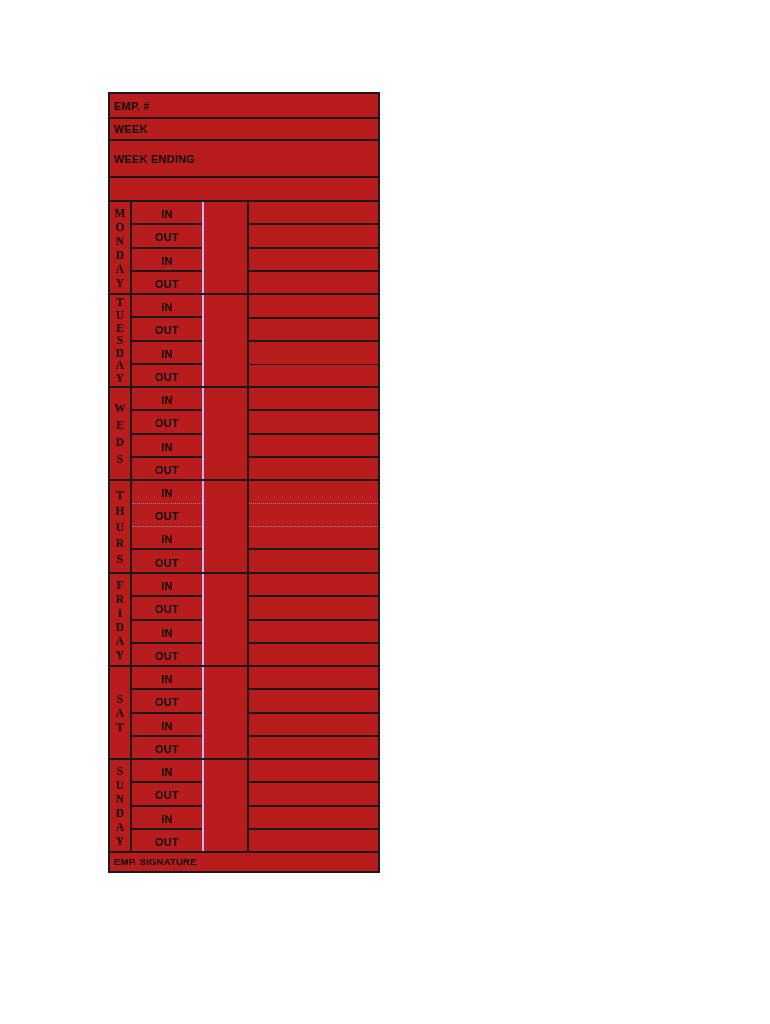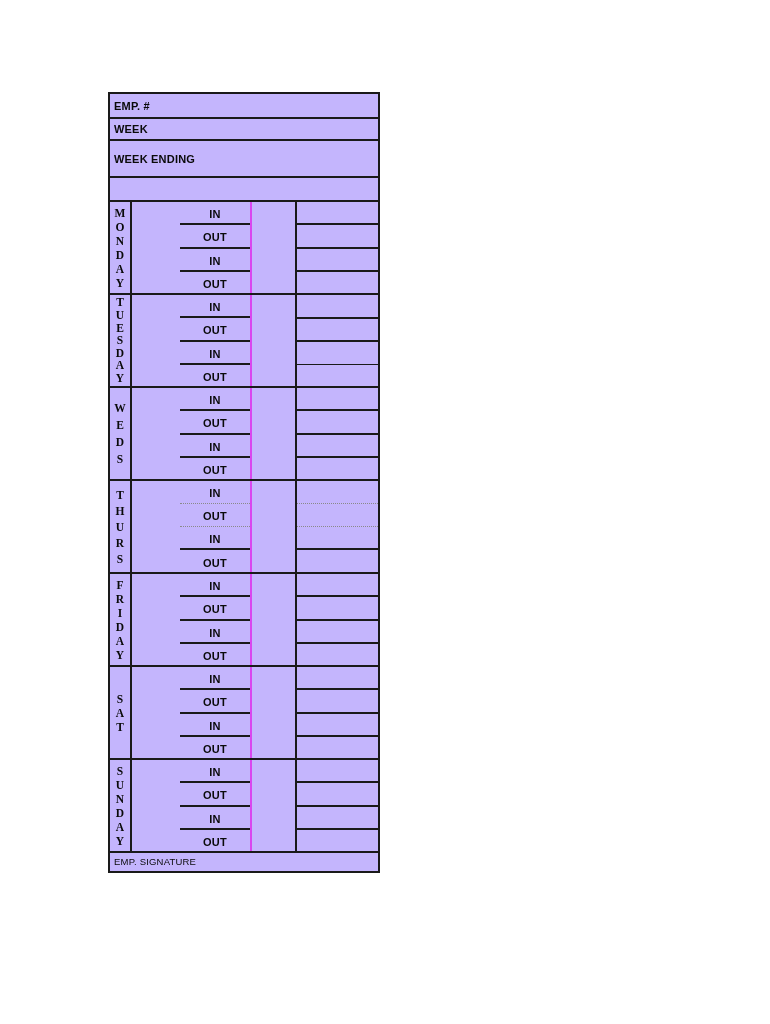--- a/index.html
+++ b/index.html
@@ -12,21 +12,21 @@
     font-family: "Liberation Sans", sans-serif;
   }
   .form {
     position: absolute;
     left: 108px;
     top: 92px;
     width: 272px;
     height: 781px;
     box-sizing: border-box;
     border: 2px solid #1a1a1a;
-    background: #c4b5fd;
+    background: #b91c1c;
     display: flex;
     flex-direction: column;
     justify-content: space-between;
   }
   
   .hdr-row {
     box-sizing: border-box;
     border-bottom: 2px solid #1a1a1a;
     display: flex;
     align-items: center;
@@ -67,24 +67,23 @@
     color: #0a0a0a;
   }
   .day-letter { line-height: 14px; text-align: center; }
   .n7 .day-letter { line-height: 12.6px; }
   .n5 .day-letter { line-height: 16px; }
   .n4 .day-letter { line-height: 17px; }
   .n3 .day-letter { line-height: 14px; }
   .io-col {
     width: 72px;
     box-sizing: border-box;
-    border-right: 2px solid #d946ef;
+    border-right: 2px solid #c4b5fd;
     display: flex;
     flex-direction: column;
-    margin-left: 48px;
   }
   .io-row {
     flex: 1;
     box-sizing: border-box;
     display: flex;
     align-items: center;
     justify-content: center;
     padding-top: 3px;
     font-weight: bold;
     font-size: 11px;
@@ -105,21 +104,21 @@
   .d-thurs .io-row:nth-child(1),
   .d-thurs .io-row:nth-child(2) { border-bottom: 1px dotted #8a8a8a; }
   .d-thurs .fill-row:nth-child(1),
   .d-thurs .fill-row:nth-child(2) { border-bottom: 1px dotted #8a8a8a; }
   
   .sig-row {
     flex: 1;
     display: flex;
     align-items: flex-end;
     padding: 0 0 4px 4px;
-    font-weight: normal;
+    font-weight: bold;
     font-size: 9.5px;
     letter-spacing: 0.2px;
     color: #0a0a0a;
   }
   .sig-fill { flex: 1; height: 100%; }
 </style>
 </head>
 <body>
 
 <div class="page">

